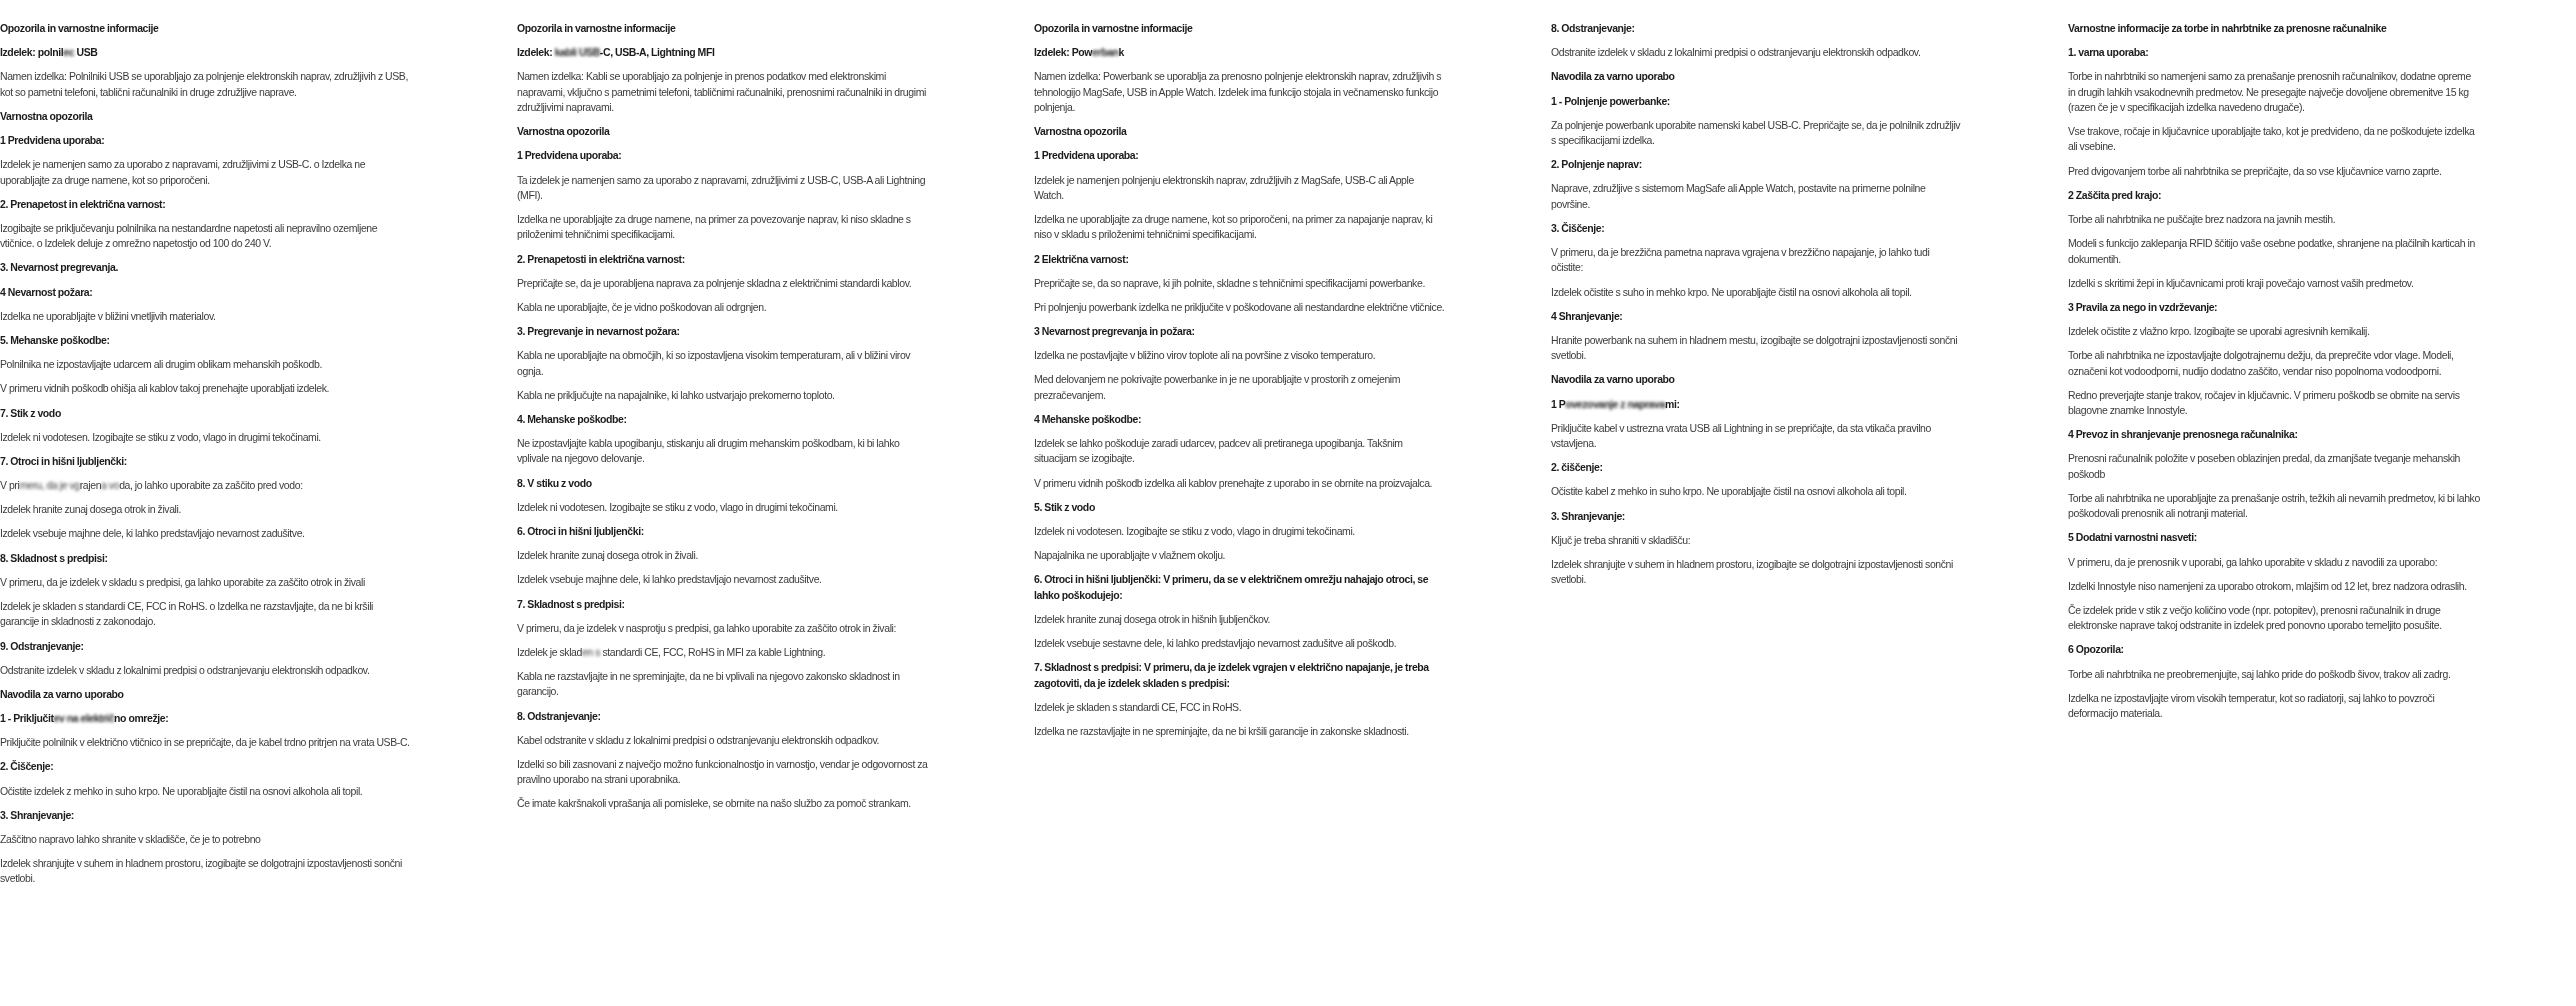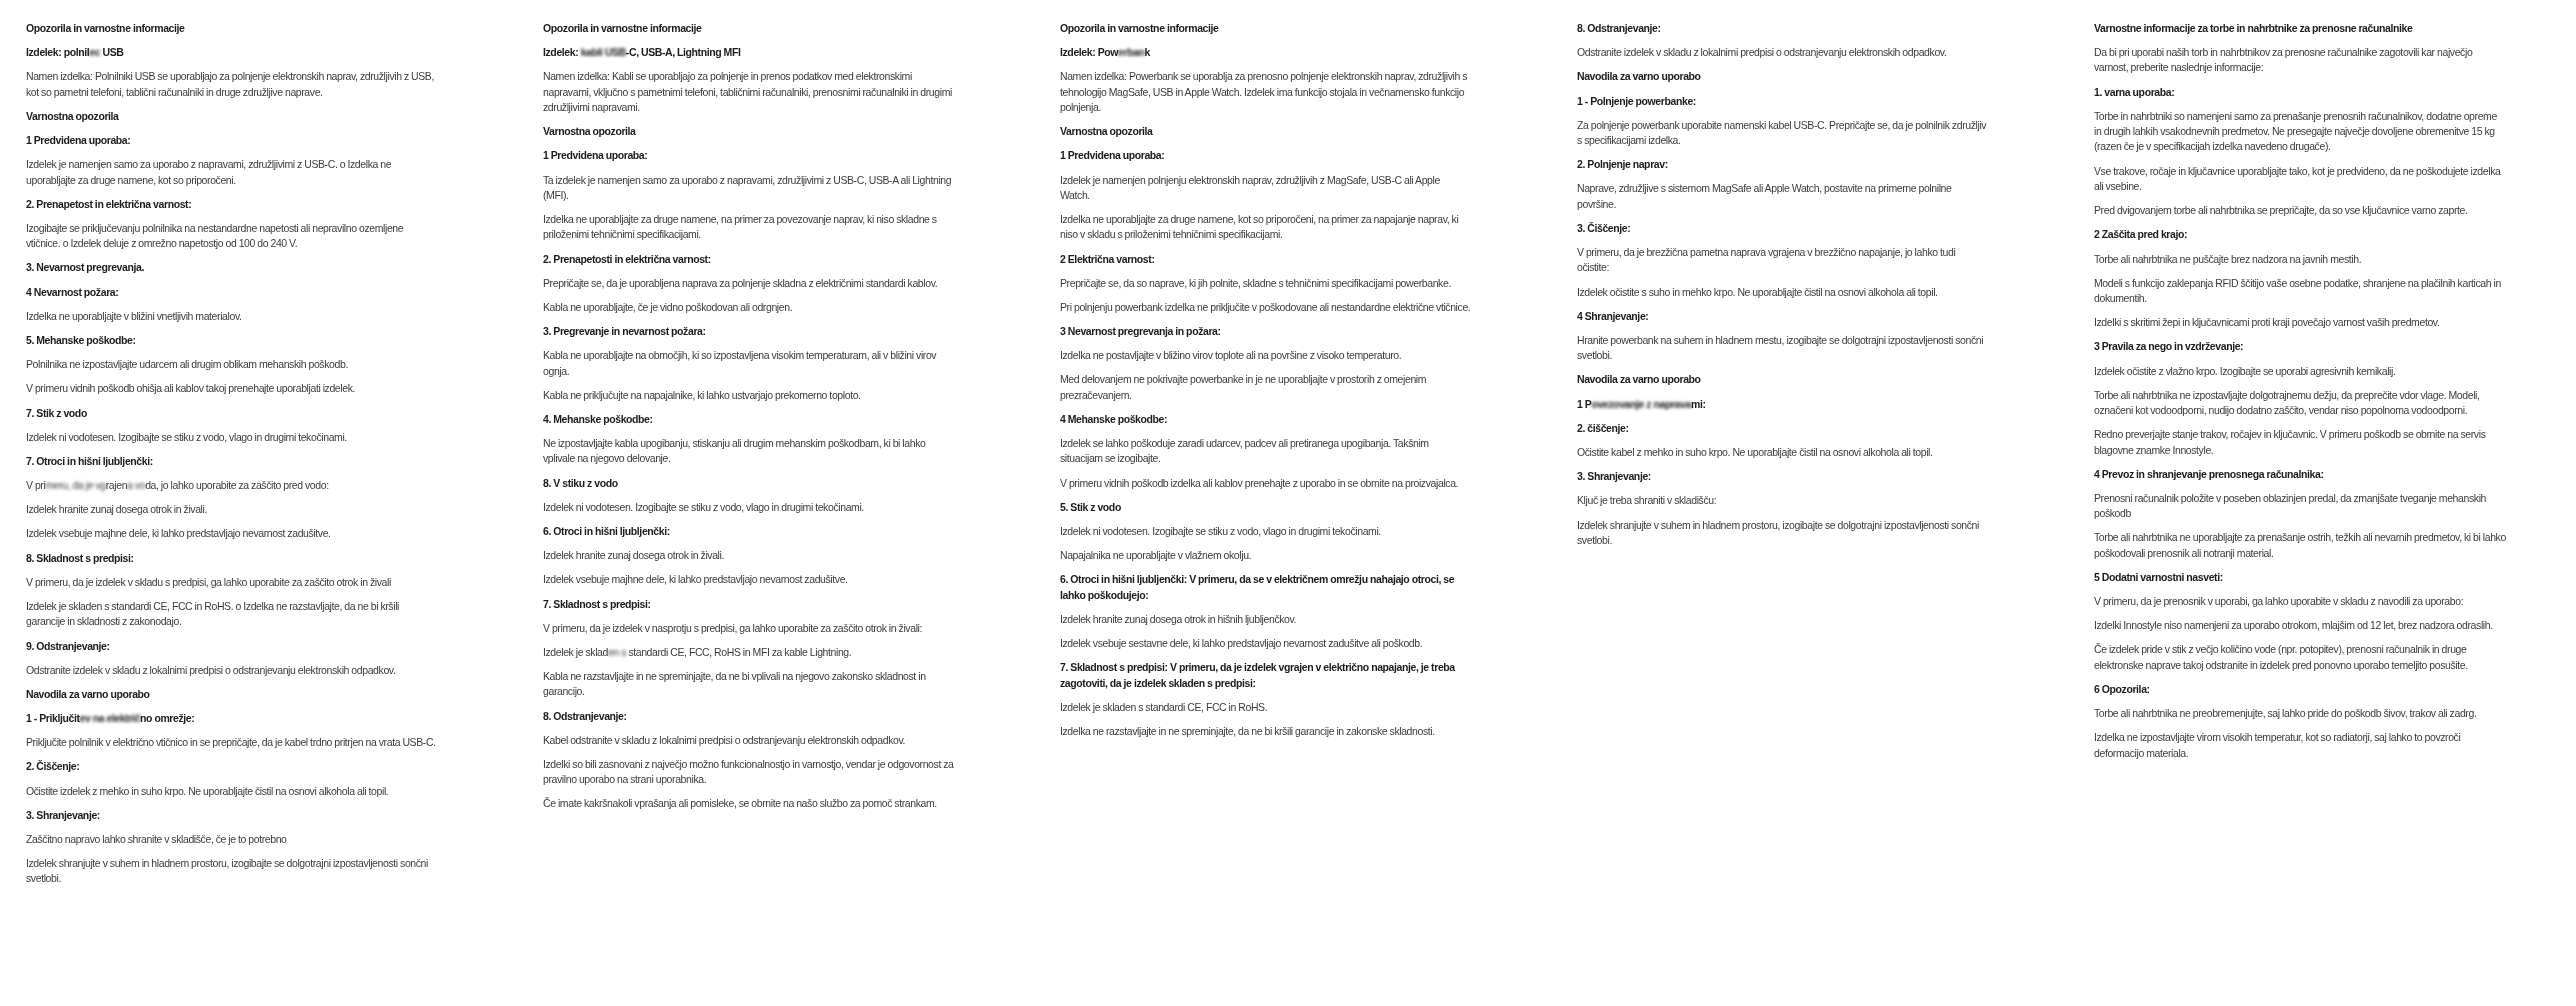--- a/index.html
+++ b/index.html
@@ -1,20 +1,20 @@
 <!DOCTYPE html>
 <html style="font-size:13px"><head>
 <meta charset="utf-8">
 <style>
   html,body{margin:0;padding:0;}
   body{
     width:2576px;height:1006px;overflow:hidden;background:#ffffff;
     font-family:"Liberation Sans","DejaVu Sans",sans-serif;
   }
-  .page{display:flex;padding:21px 0 0 26px;column-gap:105px;}
+  .page{display:flex;padding:21px 0 0 0;column-gap:105px;}
   .col{width:412px;flex:0 0 412px;}
   .p,.h{
     margin:0 0 8.9px 0;font-size:10.5px;line-height:15.3px;letter-spacing:-0.4px;
     color:#3c3c3c;word-spacing:-0.2px;
   }
   .h{font-weight:bold;color:#1c1c1c;}
   .gap{}
   .blur{filter:blur(1.7px);}
 </style>
 </head>
@@ -125,30 +125,30 @@
     <p class="p">Za polnjenje powerbank uporabite namenski kabel USB-C. Prepričajte se, da je polnilnik združljiv s specifikacijami izdelka.</p>
     <div class="h">2. Polnjenje naprav:</div>
     <p class="p">Naprave, združljive s sistemom MagSafe ali Apple Watch, postavite na primerne polnilne površine.</p>
     <div class="h">3. Čiščenje:</div>
     <p class="p">V primeru, da je brezžična pametna naprava vgrajena v brezžično napajanje, jo lahko tudi očistite:</p>
     <p class="p">Izdelek očistite s suho in mehko krpo. Ne uporabljajte čistil na osnovi alkohola ali topil.</p>
     <div class="h">4 Shranjevanje:</div>
     <p class="p">Hranite powerbank na suhem in hladnem mestu, izogibajte se dolgotrajni izpostavljenosti sončni svetlobi.</p>
     <div class="h gap">Navodila za varno uporabo</div>
     <div class="h"><span>1 P</span><span class="blur">ovezovanje z naprava</span><span>mi:</span></div>
+    <p class="p">Priključite kabel v ustrezna vrata USB ali Lightning in se prepričajte, da sta vtikača pravilno vstavljena.</p>
     <div class="h">2. čiščenje:</div>
     <p class="p">Očistite kabel z mehko in suho krpo. Ne uporabljajte čistil na osnovi alkohola ali topil.</p>
     <div class="h">3. Shranjevanje:</div>
     <p class="p">Ključ je treba shraniti v skladišču:</p>
     <p class="p">Izdelek shranjujte v suhem in hladnem prostoru, izogibajte se dolgotrajni izpostavljenosti sončni svetlobi.</p>
   </section>
 
   <section class="col">
     <div class="h">Varnostne informacije za torbe in nahrbtnike za prenosne računalnike</div>
-    <p class="p">Da bi pri uporabi naših torb in nahrbtnikov za prenosne računalnike zagotovili kar največjo varnost, preberite naslednje informacije:</p>
     <div class="h">1. varna uporaba:</div>
     <p class="p">Torbe in nahrbtniki so namenjeni samo za prenašanje prenosnih računalnikov, dodatne opreme in drugih lahkih vsakodnevnih predmetov. Ne presegajte največje dovoljene obremenitve 15 kg (razen če je v specifikacijah izdelka navedeno drugače).</p>
     <p class="p">Vse trakove, ročaje in ključavnice uporabljajte tako, kot je predvideno, da ne poškodujete izdelka ali vsebine.</p>
     <p class="p">Pred dvigovanjem torbe ali nahrbtnika se prepričajte, da so vse ključavnice varno zaprte.</p>
     <div class="h">2 Zaščita pred krajo:</div>
     <p class="p">Torbe ali nahrbtnika ne puščajte brez nadzora na javnih mestih.</p>
     <p class="p">Modeli s funkcijo zaklepanja RFID ščitijo vaše osebne podatke, shranjene na plačilnih karticah in dokumentih.</p>
     <p class="p">Izdelki s skritimi žepi in ključavnicami proti kraji povečajo varnost vaših predmetov.</p>
     <div class="h">3 Pravila za nego in vzdrževanje:</div>
     <p class="p">Izdelek očistite z vlažno krpo. Izogibajte se uporabi agresivnih kemikalij.</p>

